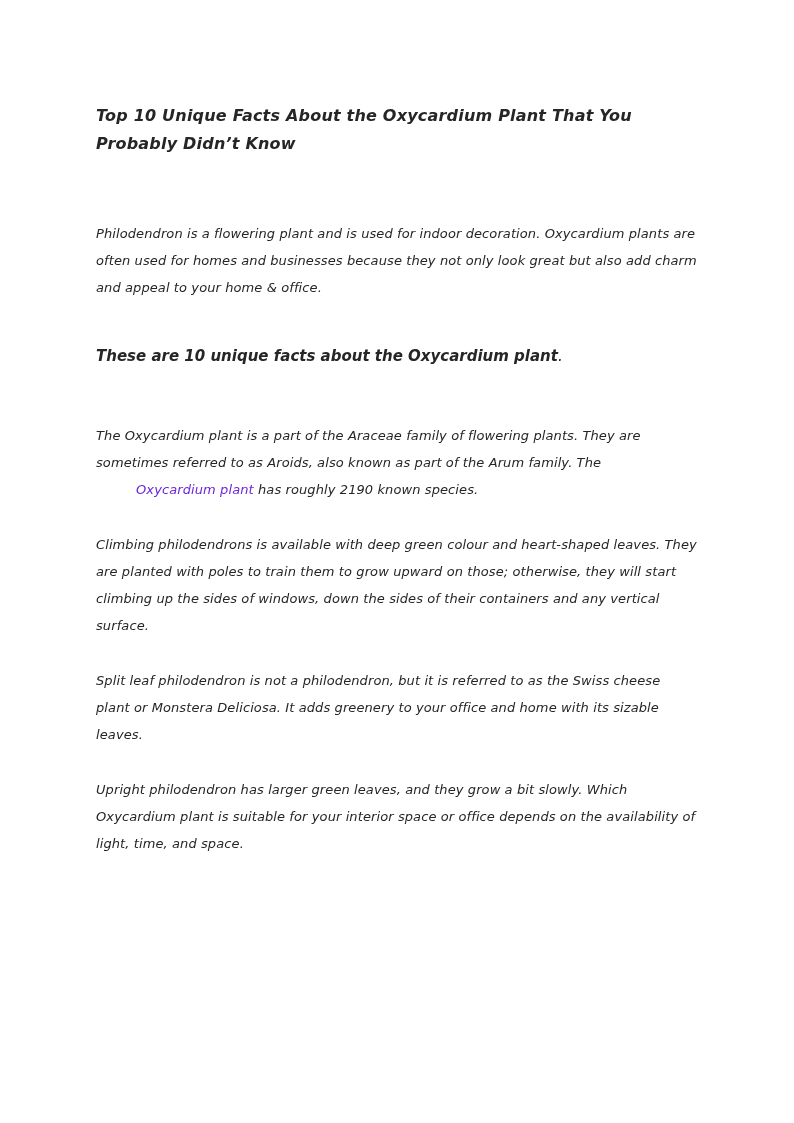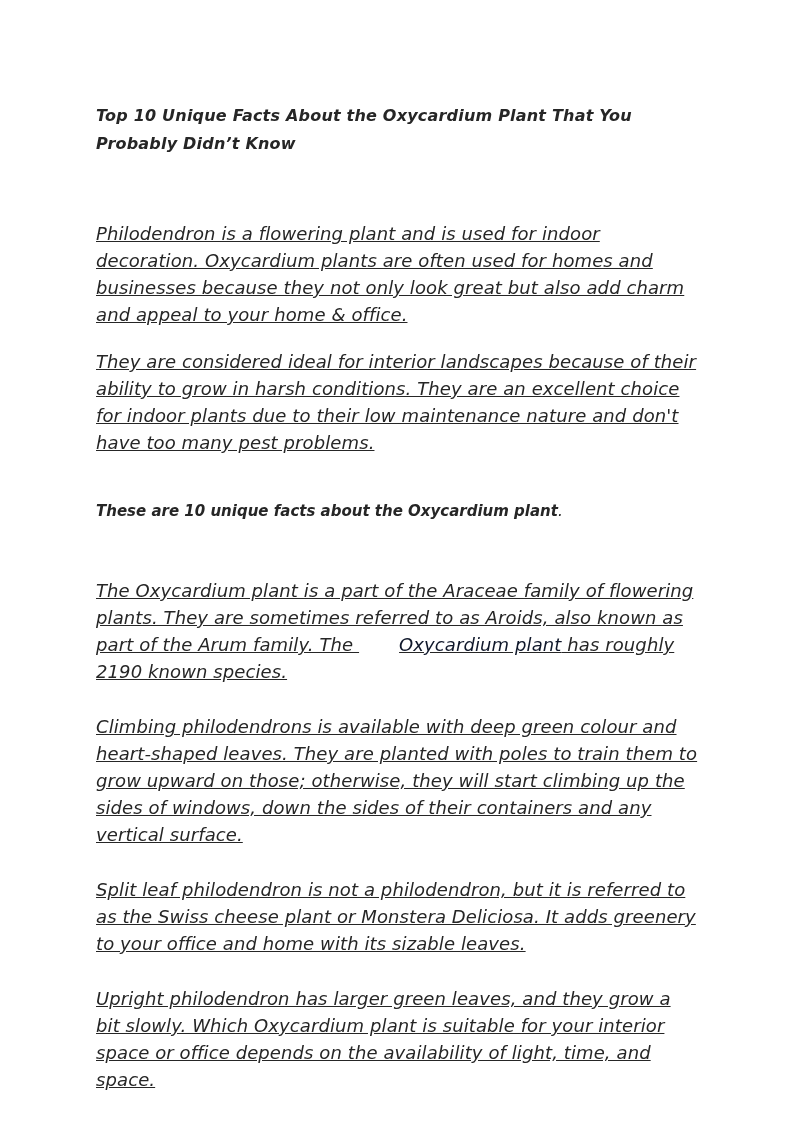--- a/index.html
+++ b/index.html
@@ -24,55 +24,53 @@
     width: 602px;
   }
   .doc-title {
     font-size: 16px;
     line-height: 28px;
     font-weight: bold;
     margin: 6px 0 62px 0;
     letter-spacing: 0.2px;
   }
   .para {
-    font-size: 18px;
+    font-size: 13px;
     line-height: 27px;
     margin: 0 0 20px 0;
     letter-spacing: 0.1px;
-    text-decoration: underline;
   }
   .para.fact {
     margin-bottom: 28px;
   }
   .subheading {
     font-size: 15px;
     line-height: 27px;
     margin: 42px 0 52px 0;
   }
   .subheading .bold {
     font-weight: bold;
   }
   .inline-link {
-    color: #0f172a;
+    color: #6d28d9;
     text-decoration: none;
     cursor: pointer;
     margin-left: 40px;
   }
 </style>
 </head>
 <body>
 
 <div class="page">
   <div class="content">
 
     <h1 class="doc-title">Top 10 Unique Facts About the Oxycardium Plant That You Probably Didn’t Know</h1>
 
     <p class="para">Philodendron is a flowering plant and is used for indoor decoration. Oxycardium plants are often used for homes and businesses because they not only look great but also add charm and appeal to your home &amp; office.</p>
 
-    <p class="para">They are considered ideal for interior landscapes because of their ability to grow in harsh conditions. They are an excellent choice for indoor plants due to their low maintenance nature and don't have too many pest problems.</p>
 
     <p class="subheading"><span class="bold">These are 10 unique facts about the Oxycardium plant</span><span>.</span></p>
 
     <p class="para fact"><span>The Oxycardium plant is a part of the Araceae family of flowering plants. They are sometimes referred to as Aroids, also known as part of the Arum family. The </span><a class="inline-link">Oxycardium plant</a><span> has roughly 2190 known species.</span></p>
 
     <p class="para fact">Climbing philodendrons is available with deep green colour and heart-shaped leaves. They are planted with poles to train them to grow upward on those; otherwise, they will start climbing up the sides of windows, down the sides of their containers and any vertical surface.</p>
 
     <p class="para fact">Split leaf philodendron is not a philodendron, but it is referred to as the Swiss cheese plant or Monstera Deliciosa. It adds greenery to your office and home with its sizable leaves.</p>
 
     <p class="para fact">Upright philodendron has larger green leaves, and they grow a bit slowly. Which Oxycardium plant is suitable for your interior space or office depends on the availability of light, time, and space.</p>

